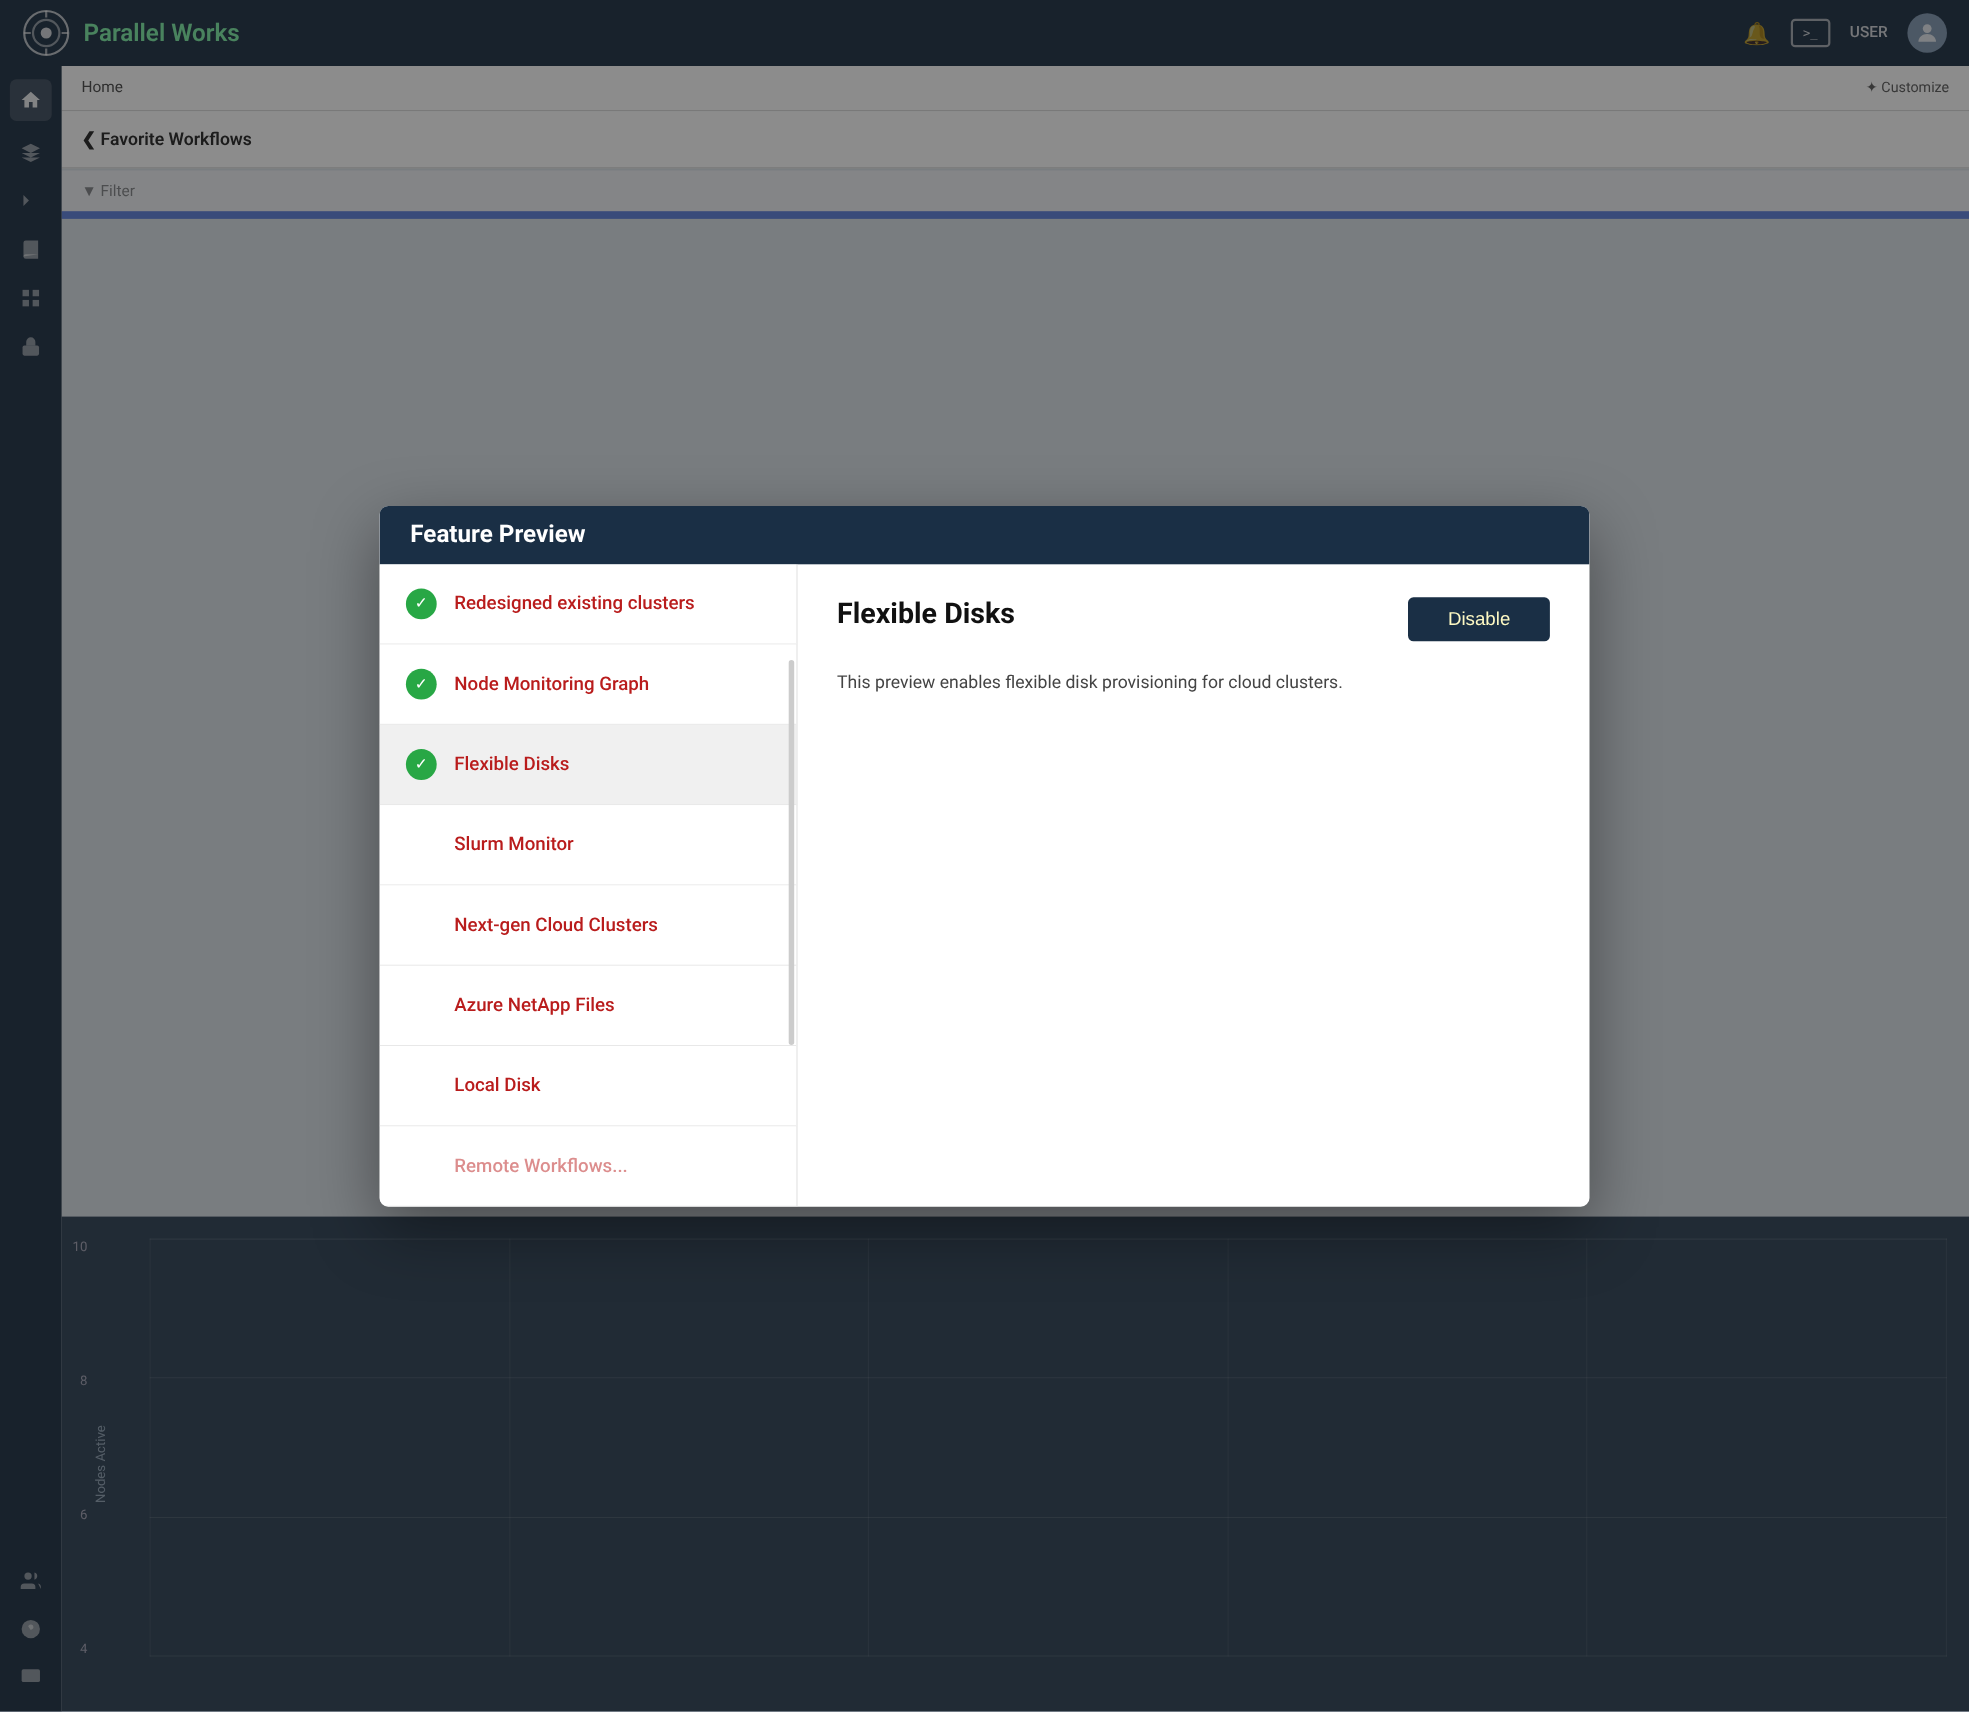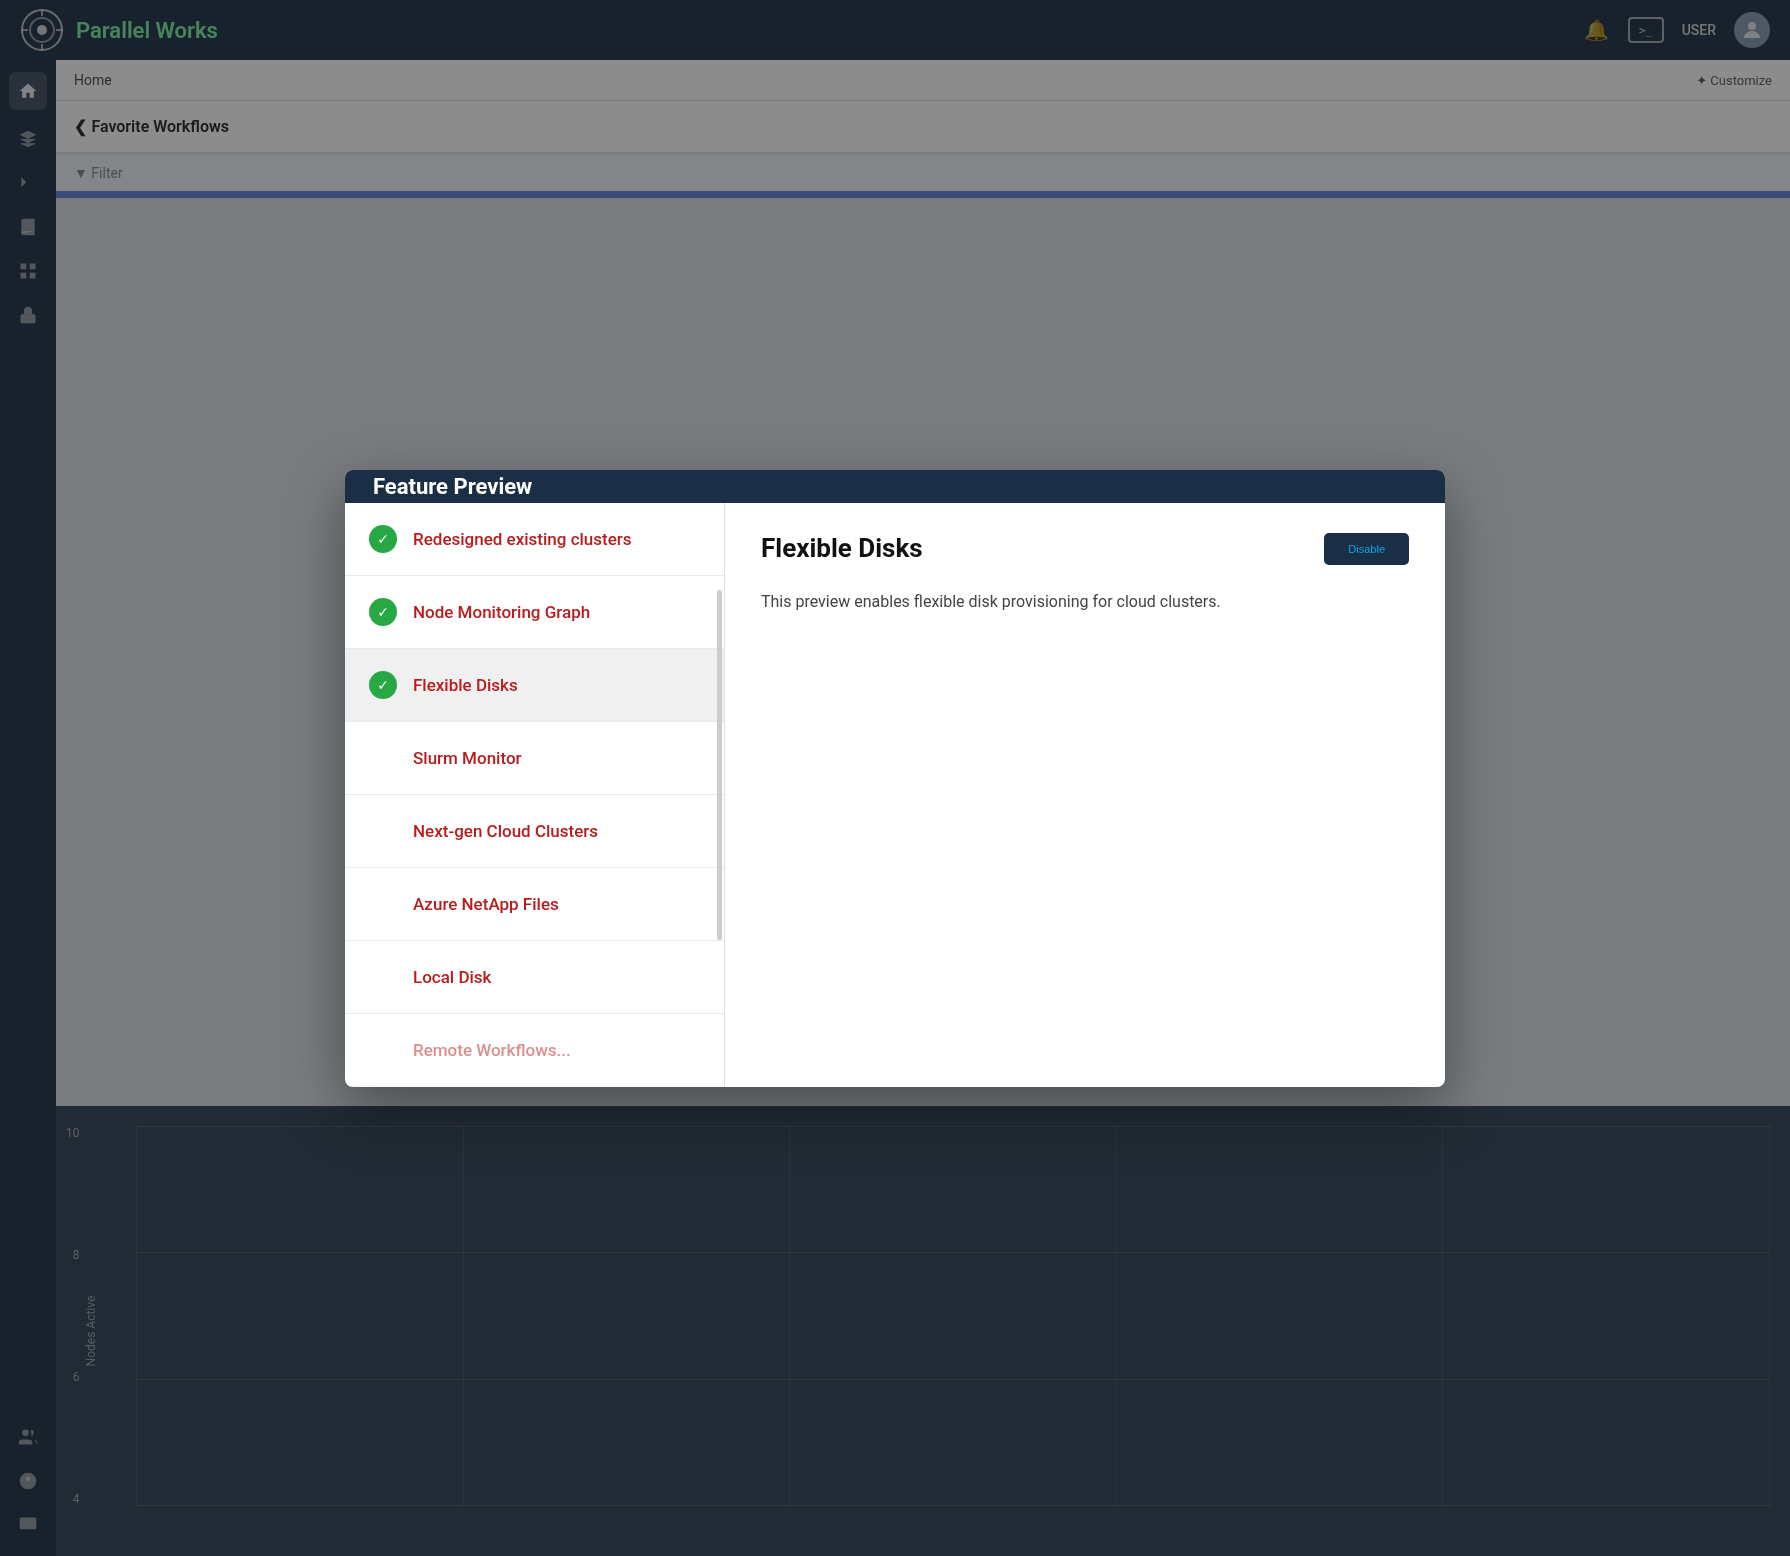--- a/index.html
+++ b/index.html
@@ -52,21 +52,21 @@
       max-height: 760px;
       overflow: hidden;
       box-shadow: 0 20px 60px rgba(0,0,0,0.4);
       display: flex;
       flex-direction: column;
     }
 
     .modal-header {
       background: #1a2f45;
       color: white;
-      padding: 4px 28px;
+      padding: 14px 28px;
       font-size: 22px;
       font-weight: 700;
       flex-shrink: 0;
     }
 
     .modal-body {
       display: flex;
       flex: 1;
       overflow: hidden;
     }
@@ -131,25 +131,25 @@
     }
 
     .content-title {
       font-size: 26px;
       font-weight: 700;
       color: #111;
     }
 
     .disable-btn {
       background: #1a2f45;
-      color: #0ea5e9;
+      color: #fef9c3;
       border: none;
-      padding: 10px 24px;
+      padding: 10px 36px;
       border-radius: 5px;
-      font-size: 11px;
+      font-size: 17px;
       cursor: pointer;
       font-weight: 500;
     }
 
     .content-description {
       font-size: 16px;
       color: #444;
       line-height: 1.6;
     }
 

